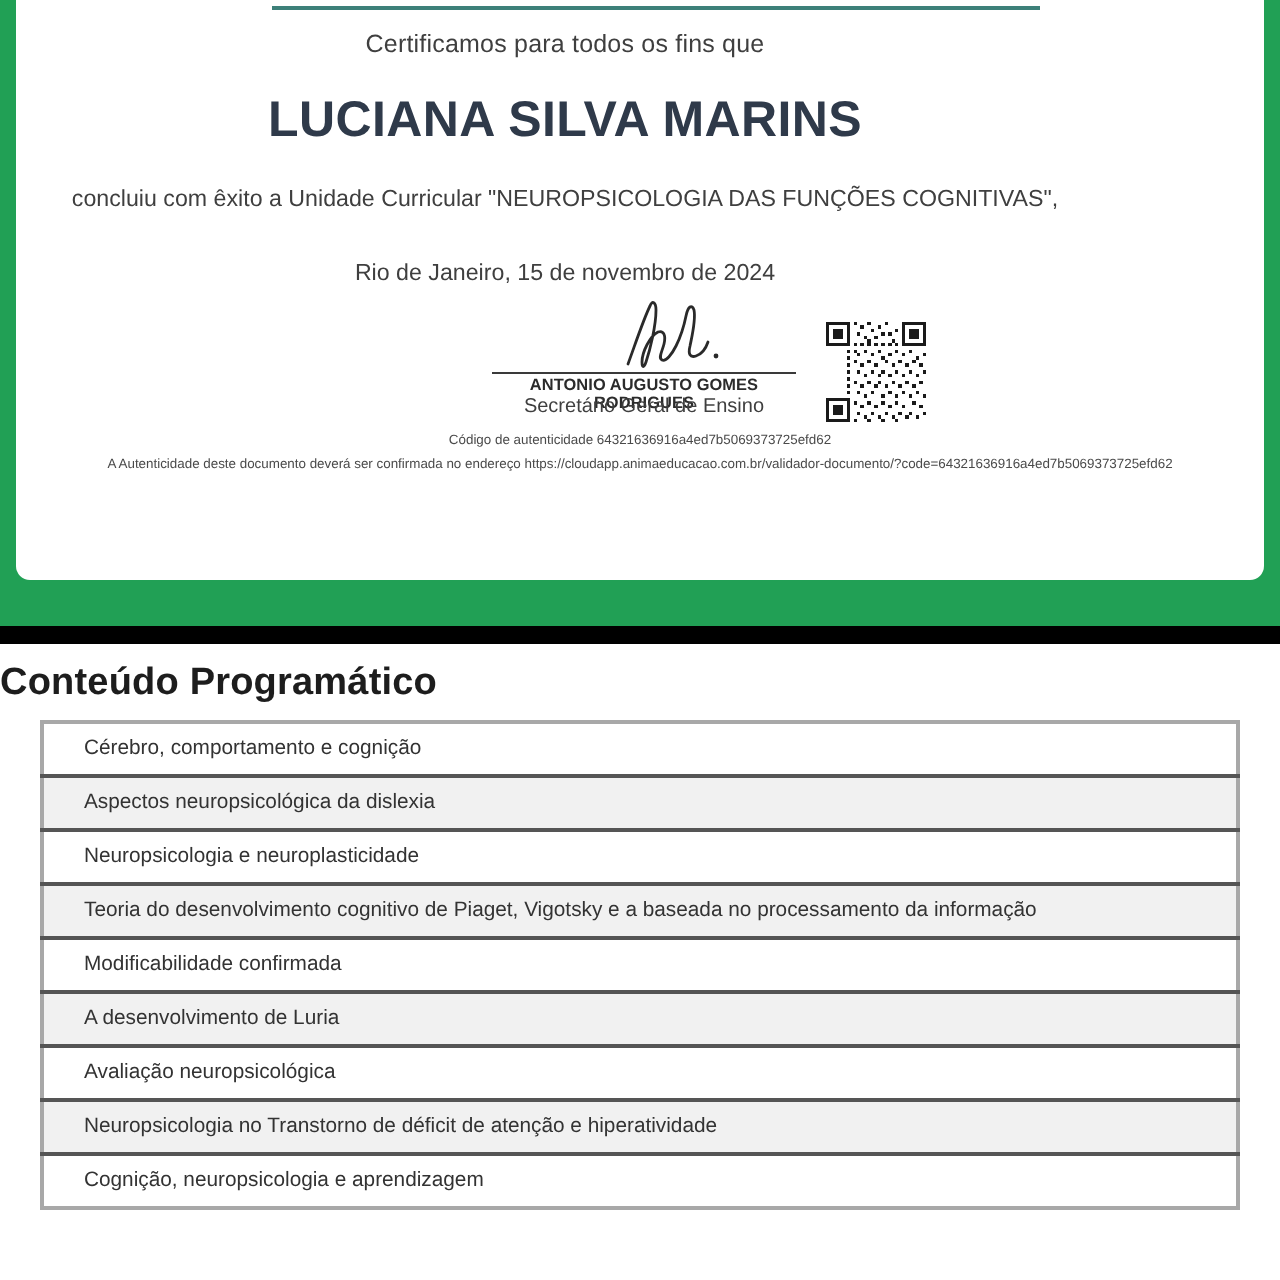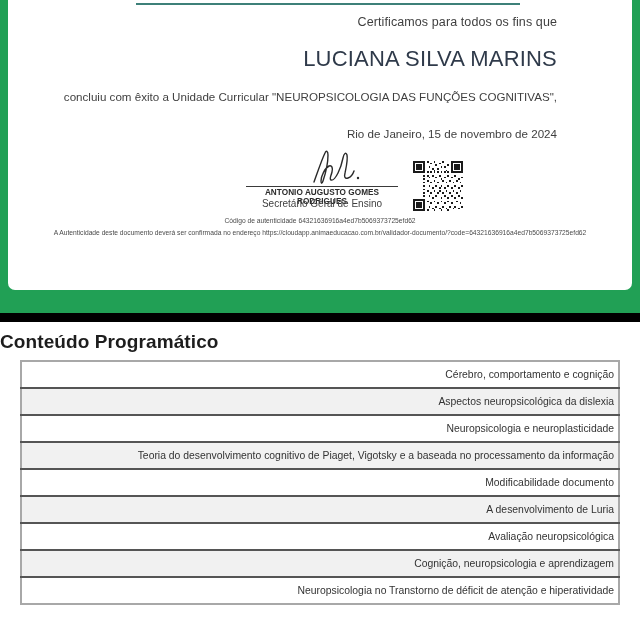--- a/index.html
+++ b/index.html
@@ -42,33 +42,33 @@
     width: 384px;
     height: 2px;
     background: #3d8079;
   }
 
   .cert-body {
     position: absolute;
     left: 0;
     top: 0;
     width: 549px;
-    text-align: right;
+    text-align: center;
   }
 
   .line-intro {
     margin-top: 15px;
     font-size: 12.5px;
     color: #3f3f3f;
     letter-spacing: .1px;
   }
   .line-name {
     margin-top: 17px;
-    font-size: 22px;
-    font-weight: normal;
+    font-size: 25px;
+    font-weight: bold;
     color: #2f3a4a;
     letter-spacing: .2px;
   }
   .line-desc {
     margin-top: 17px;
     font-size: 11.6px;
     color: #3f3f3f;
     line-height: 16px;
   }
   .line-place {
@@ -183,27 +183,27 @@
     width: 600px;
     border-collapse: collapse;
     border-left: 2px solid #a8a8a8;
     border-right: 2px solid #a8a8a8;
     border-top: 2px solid #a8a8a8;
     border-bottom: 2px solid #a8a8a8;
     table-layout: fixed;
   }
   .prog-table td {
     height: 25px;
-    text-align: right;
+    text-align: left;
     vertical-align: middle;
     font-size: 10.4px;
     color: #333333;
     border-top: 2px solid #555555;
     border-bottom: 0;
-    padding: 0 4px;
+    padding: 0 20px;
   }
   .prog-table tr:first-child td {
     border-top: 0;
   }
   .prog-table tr:nth-child(even) td {
     background: #f1f1f1;
   }
   .prog-table tr:nth-child(odd) td {
     background: #ffffff;
   }
@@ -396,29 +396,29 @@
       <tr>
           <td>Aspectos neuropsicológica da dislexia</td>
         </tr>
       <tr>
           <td>Neuropsicologia e neuroplasticidade</td>
         </tr>
       <tr>
           <td>Teoria do desenvolvimento cognitivo de Piaget, Vigotsky e a baseada no processamento da informação</td>
         </tr>
       <tr>
-          <td>Modificabilidade documento</td>
+          <td>Modificabilidade confirmada</td>
         </tr>
       <tr>
           <td>A desenvolvimento de Luria</td>
         </tr>
       <tr>
           <td>Avaliação neuropsicológica</td>
         </tr>
       <tr>
+          <td>Neuropsicologia no Transtorno de déficit de atenção e hiperatividade</td>
+        </tr>
+      <tr>
           <td>Cognição, neuropsicologia e aprendizagem</td>
-        </tr>
-      <tr>
-          <td>Neuropsicologia no Transtorno de déficit de atenção e hiperatividade</td>
         </tr>
     </tbody>
   </table>
 </div>
 
 </body></html>

